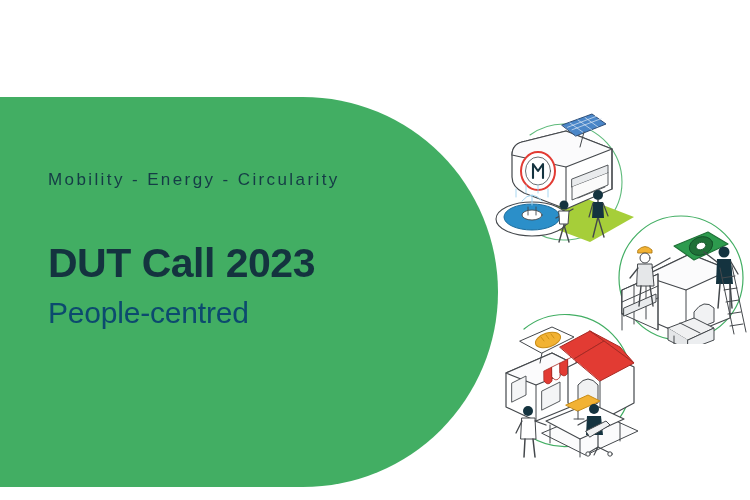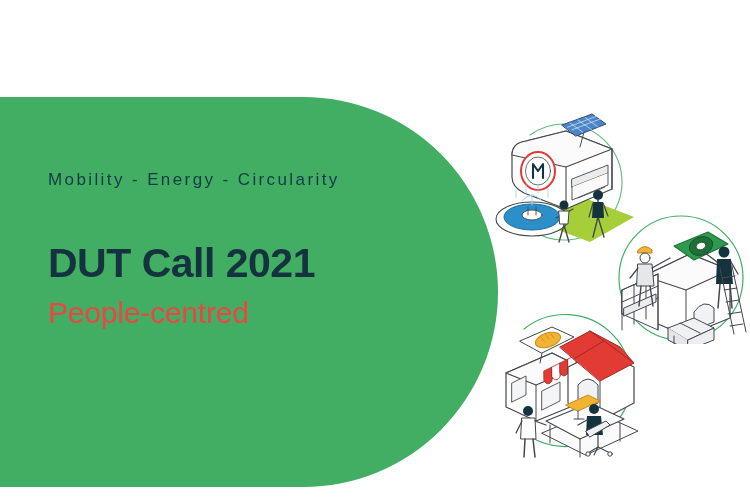--- a/index.html
+++ b/index.html
@@ -51,21 +51,21 @@
     font-weight: bold;
     letter-spacing: -0.5px;
     color: #14333f;
     line-height: 1.05;
     white-space: nowrap;
   }
   #subhead {
     margin-top: 10px;
     font-size: 30px;
     font-weight: 400;
-    color: #ef4444;
+    color: #0c4a6e;
     line-height: 1.22;
     letter-spacing: -0.2px;
   }
   #subhead span { display: block; }
 
   
   #illustrations {
     position: absolute;
     left: 490px;
     top: 50px;
@@ -79,21 +79,21 @@
 </style>
 </head>
 <body>
 
 <div id="banner">
 
   <div id="green-panel"></div>
 
   <div id="text-block">
     <div id="tagline">Mobility - Energy - Circularity</div>
-    <div id="headline">DUT Call 2021</div>
+    <div id="headline">DUT Call 2023</div>
     <div id="subhead">
       <span>People-centred</span>
     </div>
   </div>
 
   <div id="illustrations">
 
     <svg class="illus" id="illus-transport" viewBox="0 0 150 155">
       <g fill="none" stroke="#6b7278" stroke-width="1" stroke-linejoin="round" stroke-linecap="round">
 

